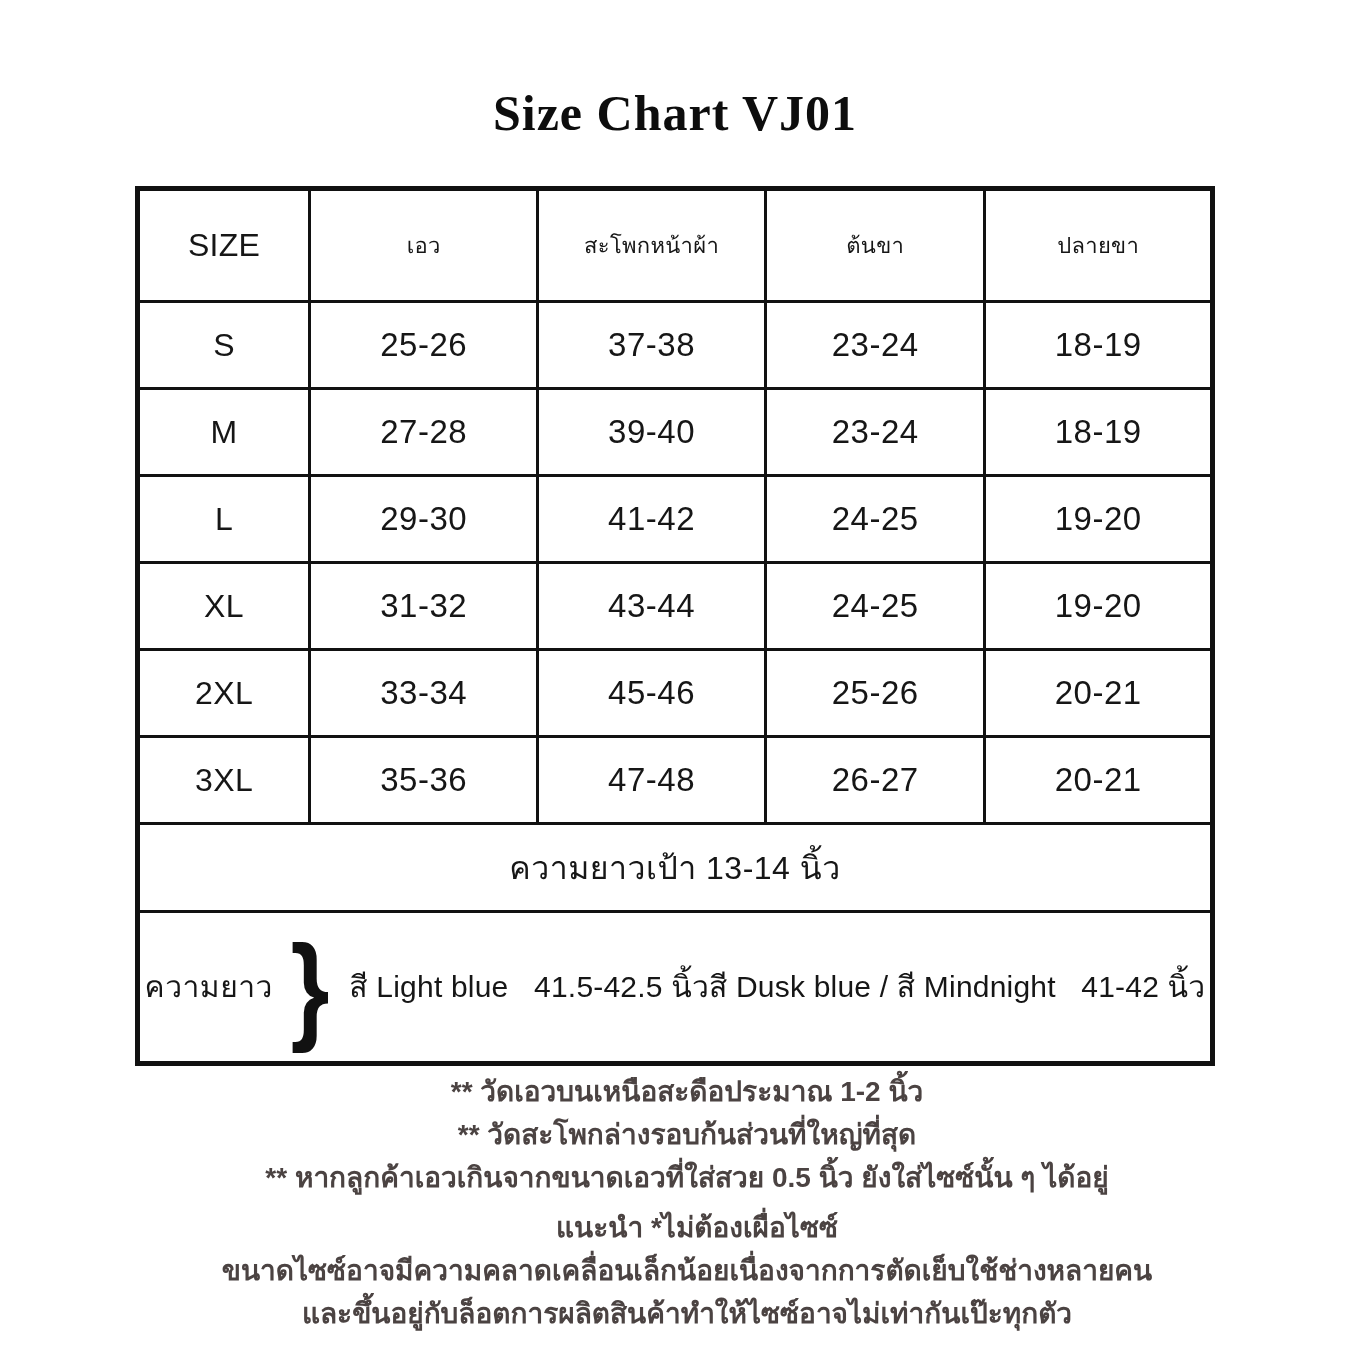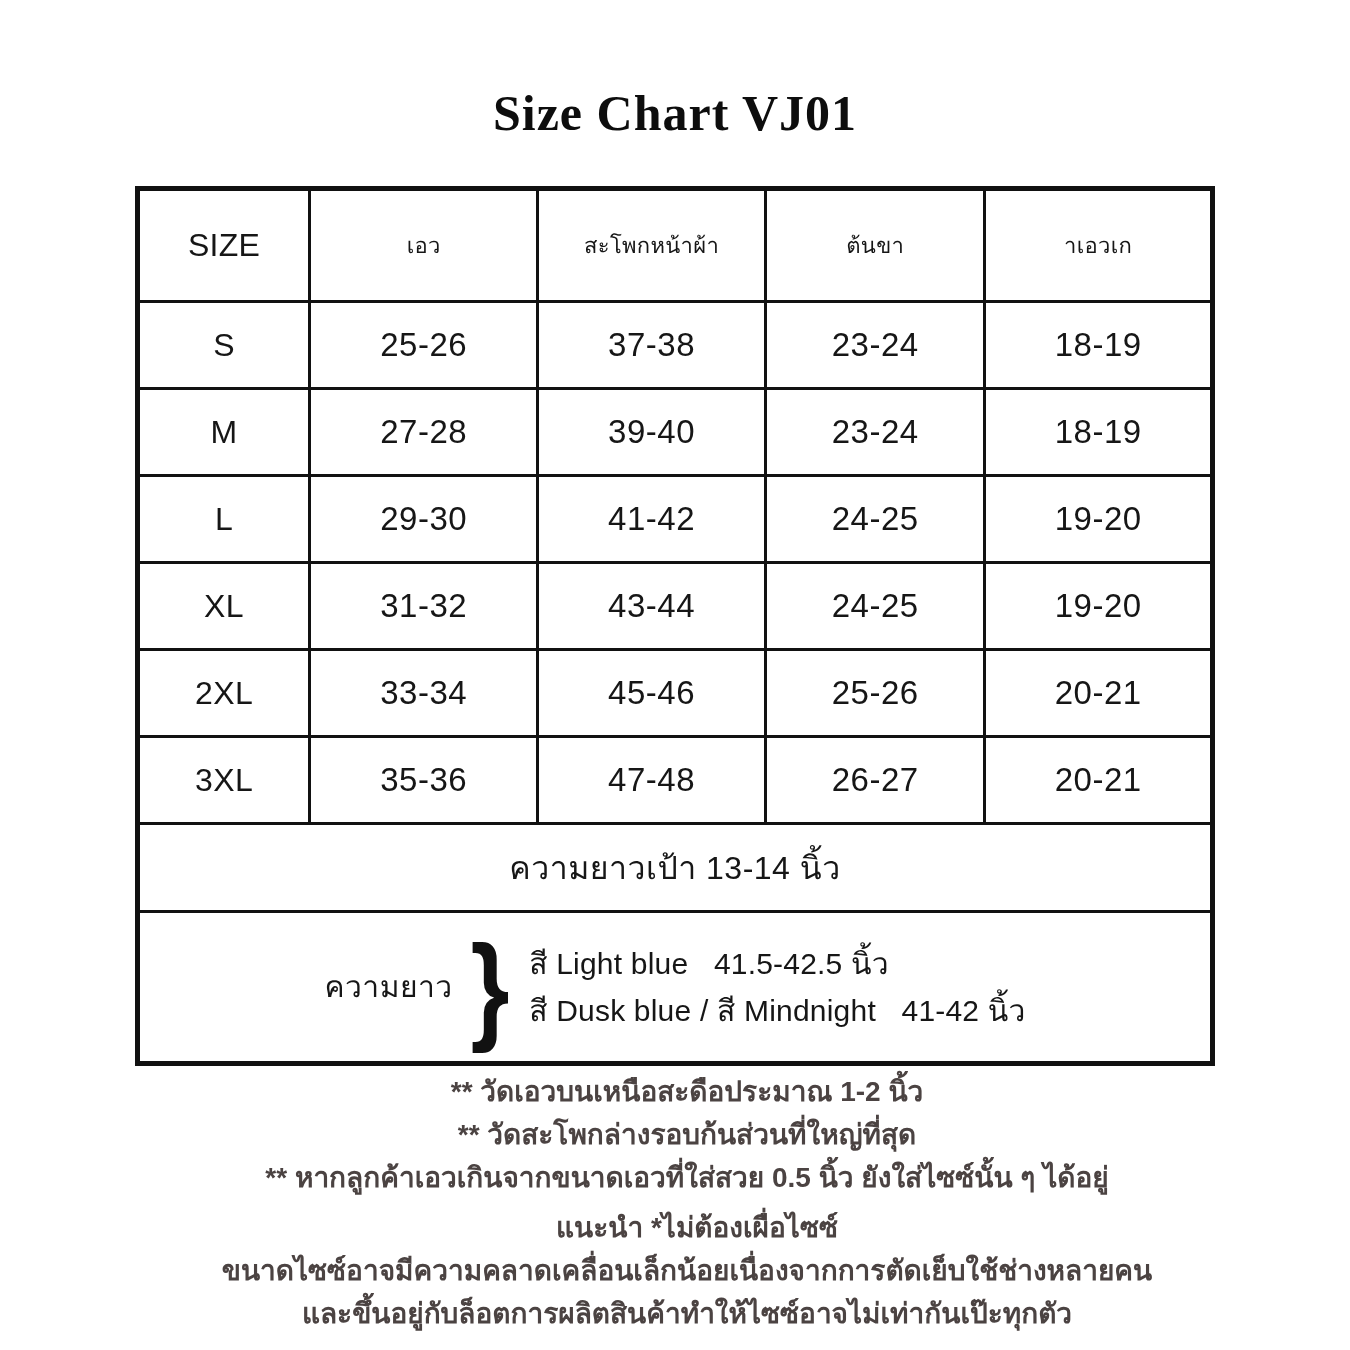--- a/index.html
+++ b/index.html
@@ -78,21 +78,21 @@
   .brace {
     font-size: 118px;
     font-weight: 600;
     line-height: 0.85;
     margin: 0 16px 0 14px;
     transform: scaleX(0.85);
     color: #111111;
   }
   .length-lines {
     display: flex;
-    flex-direction: column;
+    flex-direction: row;
     text-align: left;
   }
   .length-line {
     font-size: 30px;
     white-space: pre-wrap;
     letter-spacing: 0.2px;
   }
 
   
   .notes {
@@ -116,21 +116,21 @@
 <body>
 
 <div class="page-title">Size Chart VJ01</div>
 
 <div class="size-table">
 
   <div class="cell header size-col">SIZE</div>
   <div class="cell header">เอว</div>
   <div class="cell header">สะโพกหน้าผ้า</div>
   <div class="cell header">ต้นขา</div>
-  <div class="cell header last-col">าเอวเก</div>
+  <div class="cell header last-col">ปลายขา</div>
 
   <div class="cell size-col">S</div>
   <div class="cell">25-26</div>
   <div class="cell">37-38</div>
   <div class="cell">23-24</div>
   <div class="cell last-col">18-19</div>
 
   <div class="cell size-col">M</div>
   <div class="cell">27-28</div>
   <div class="cell">39-40</div>

